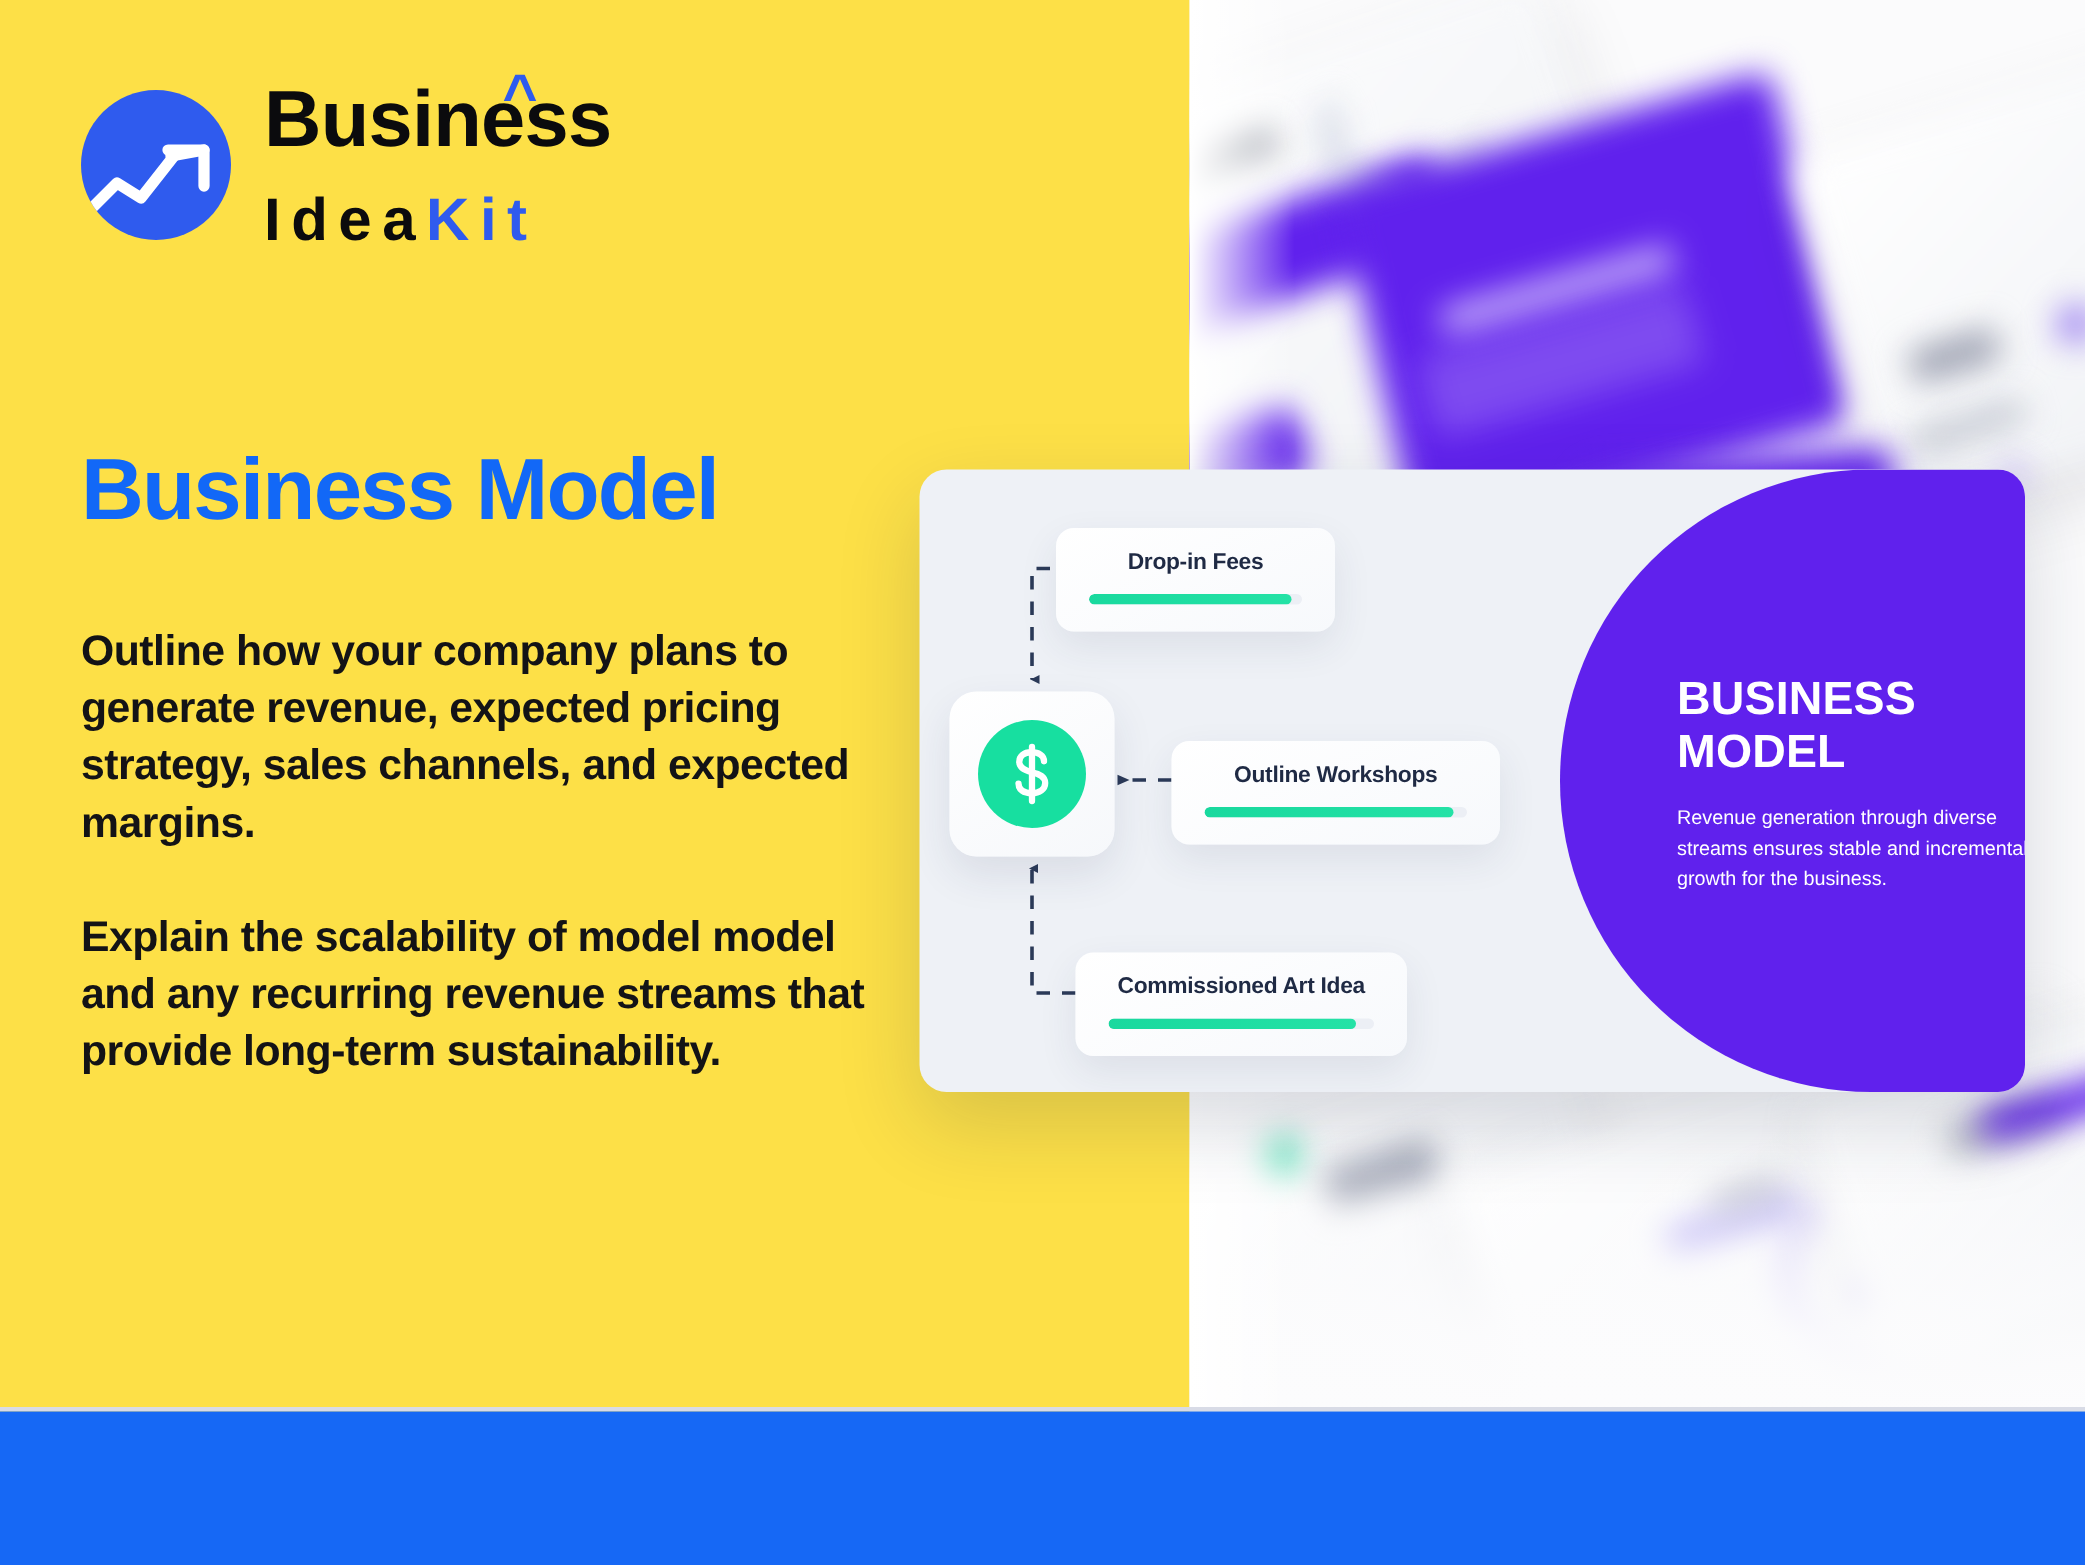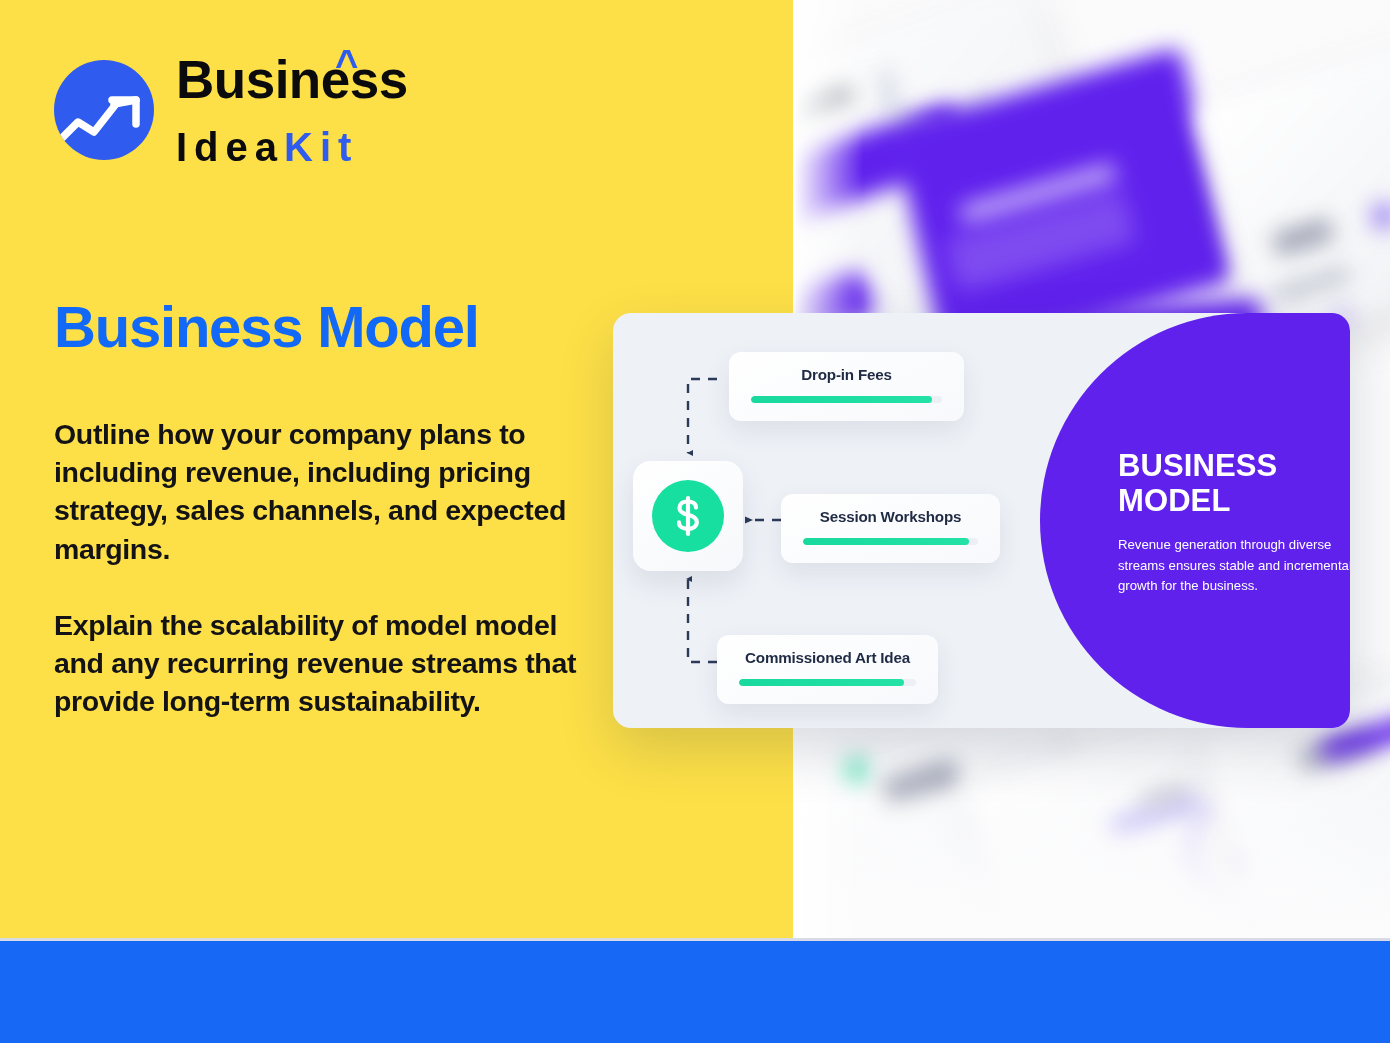--- a/index.html
+++ b/index.html
@@ -299,21 +299,21 @@
     position: relative;
     overflow: hidden;
   }
   .stream-fill {
     position: absolute;
     left: 0; top: 0; bottom: 0;
     border-radius: 4px;
     background: linear-gradient(90deg,#19d99e 0%, #24e2a6 100%);
   }
 
-  .stream-1 { left: 116px; top: 39px;  width: 235px; }
+  .stream-1 { left: 91px; top: 39px;  width: 186px; }
   .stream-2 { left: 168px; top: 181px; width: 219px; }
   .stream-3 { left: 104px; top: 322px; width: 221px; }
 
   
   .connectors {
     position: absolute;
     left: 0; top: 0;
     width: 737px; height: 415px;
     pointer-events: none;
   }
@@ -396,21 +396,21 @@
         </div>
         <div class="logo-line2">
           <span>Idea</span><span class="kit">Kit</span>
         </div>
       </div>
     </div>
 
     <h1 class="page-title">Business Model</h1>
 
     <div class="body-copy">
-      <p>Outline how your company plans to including revenue, including pricing strategy, sales channels, and expected margins.</p>
+      <p>Outline how your company plans to generate revenue, expected pricing strategy, sales channels, and expected margins.</p>
       <p>Explain the scalability of model model and any recurring revenue streams that provide long-term sustainability.</p>
     </div>
   </div>
 
   <div class="feature-card">
 
     <svg class="connectors" viewBox="0 0 737 415">
       <defs>
         <marker id="arrowDown" markerWidth="8" markerHeight="8" refX="4" refY="6" orient="auto" markerUnits="userSpaceOnUse">
           <path d="M1,1 L7,1 L4,7 z" fill="#2b3a58"></path>
@@ -442,21 +442,21 @@
     </div>
 
     <div class="stream stream-1">
       <div class="stream-label">Drop-in Fees</div>
       <div class="stream-track">
         <div class="stream-fill" style="width:95%"></div>
       </div>
     </div>
 
     <div class="stream stream-2">
-      <div class="stream-label">Session Workshops</div>
+      <div class="stream-label">Outline Workshops</div>
       <div class="stream-track">
         <div class="stream-fill" style="width:95%"></div>
       </div>
     </div>
 
     <div class="stream stream-3">
       <div class="stream-label">Commissioned Art Idea</div>
       <div class="stream-track">
         <div class="stream-fill" style="width:93%"></div>
       </div>

